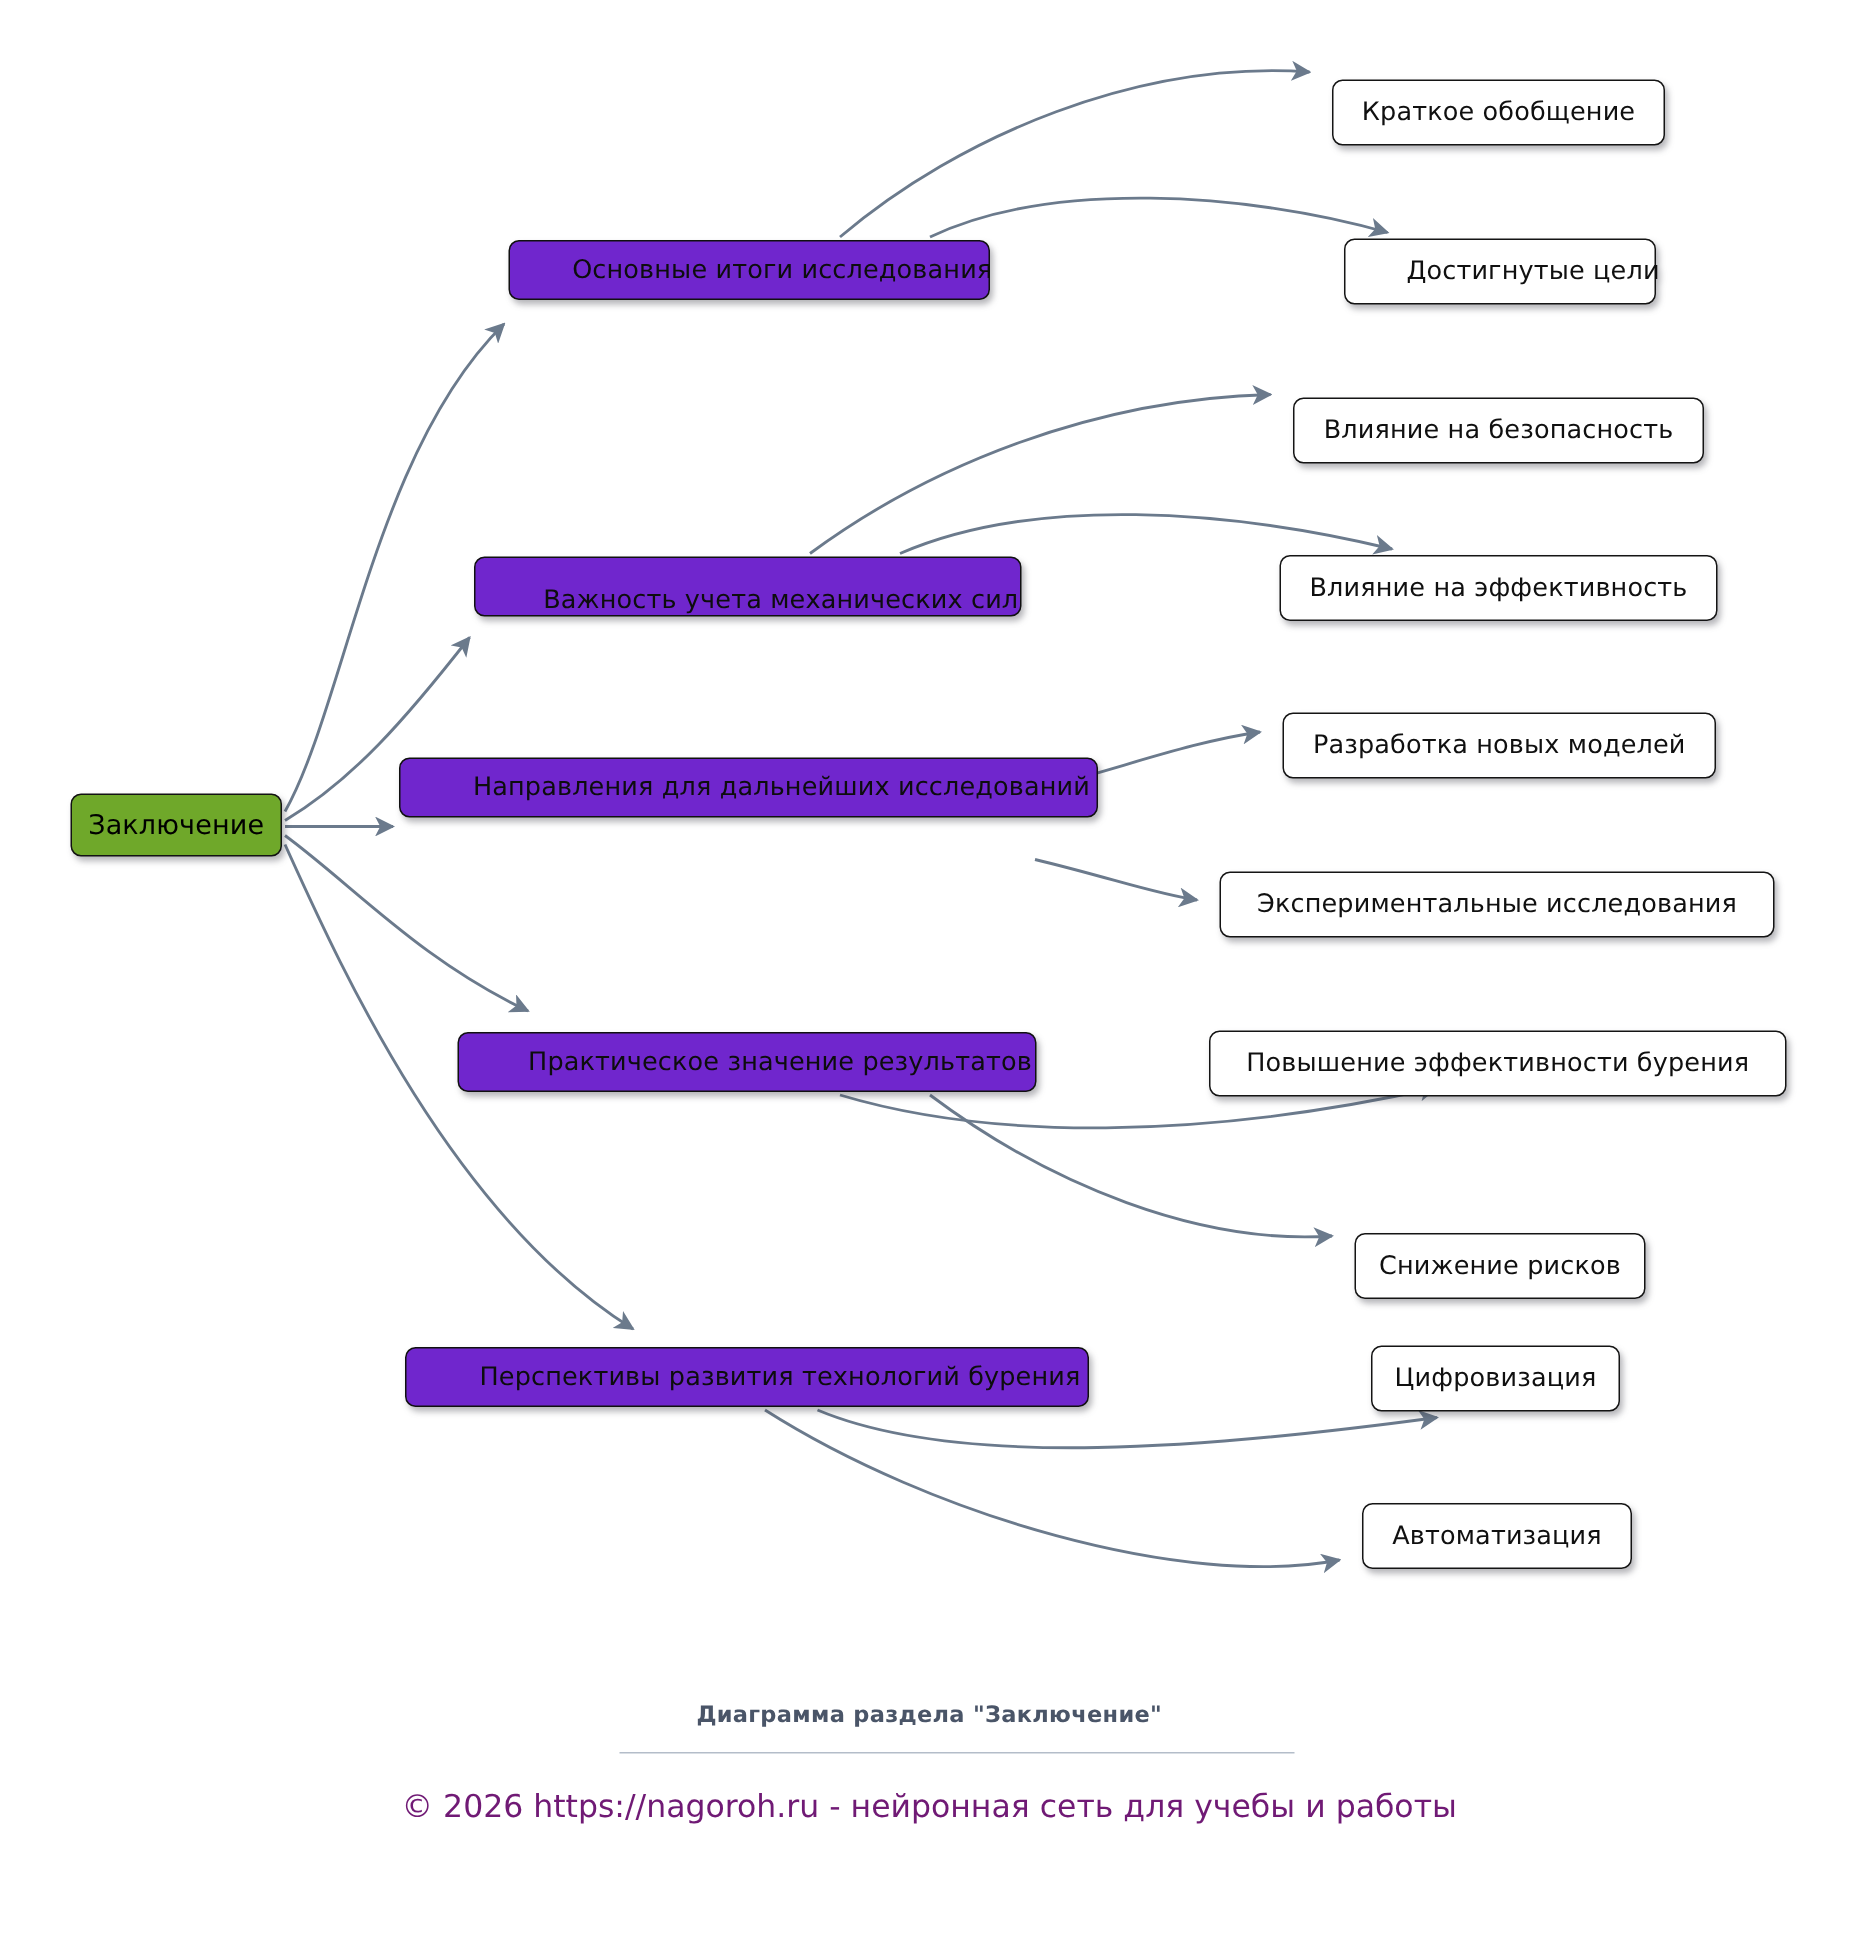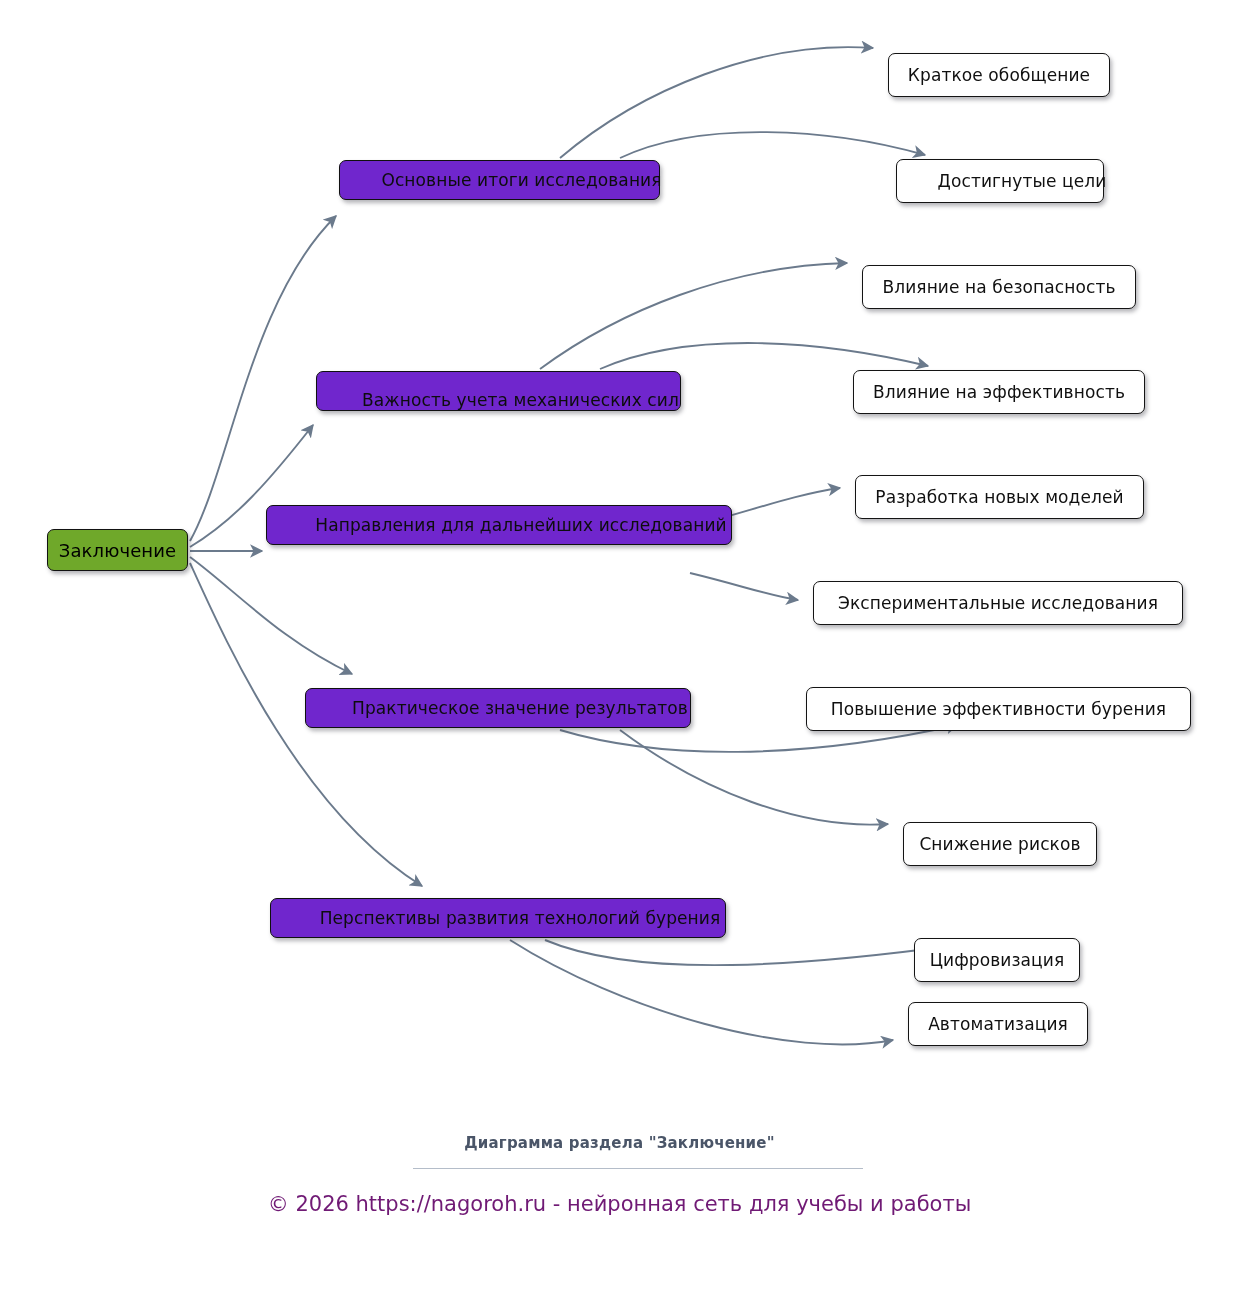--- a/index.html
+++ b/index.html
@@ -148,21 +148,21 @@
       </div>
       <div class="node node-leaf" style="left: 806px; top: 687px; width: 385px; height: 44px;">
         <span>Повышение эффективности бурения</span>
       </div>
       <div class="node node-leaf" style="left: 903px; top: 791px; width: 194px; height: 44px; margin-top: 31px;">
         <span>Снижение рисков</span>
       </div>
       <div class="node node-branch" style="left: 270px; top: 898px; width: 456px; height: 40px;">
         <span>Перспективы развития технологий бурения</span>
       </div>
-      <div class="node node-leaf" style="left: 914px; top: 897px; width: 166px; height: 44px; margin-top: 41px;">
+      <div class="node node-leaf" style="left: 914px; top: 897px; width: 166px; height: 44px;">
         <span>Цифровизация</span>
       </div>
       <div class="node node-leaf" style="left: 908px; top: 1002px; width: 180px; height: 44px;">
         <span>Автоматизация</span>
       </div>
     </div>
 </div>
 
 <div class="footer footer-title">Диаграмма раздела "Заключение"</div>
 <div class="footer-rule"></div>

